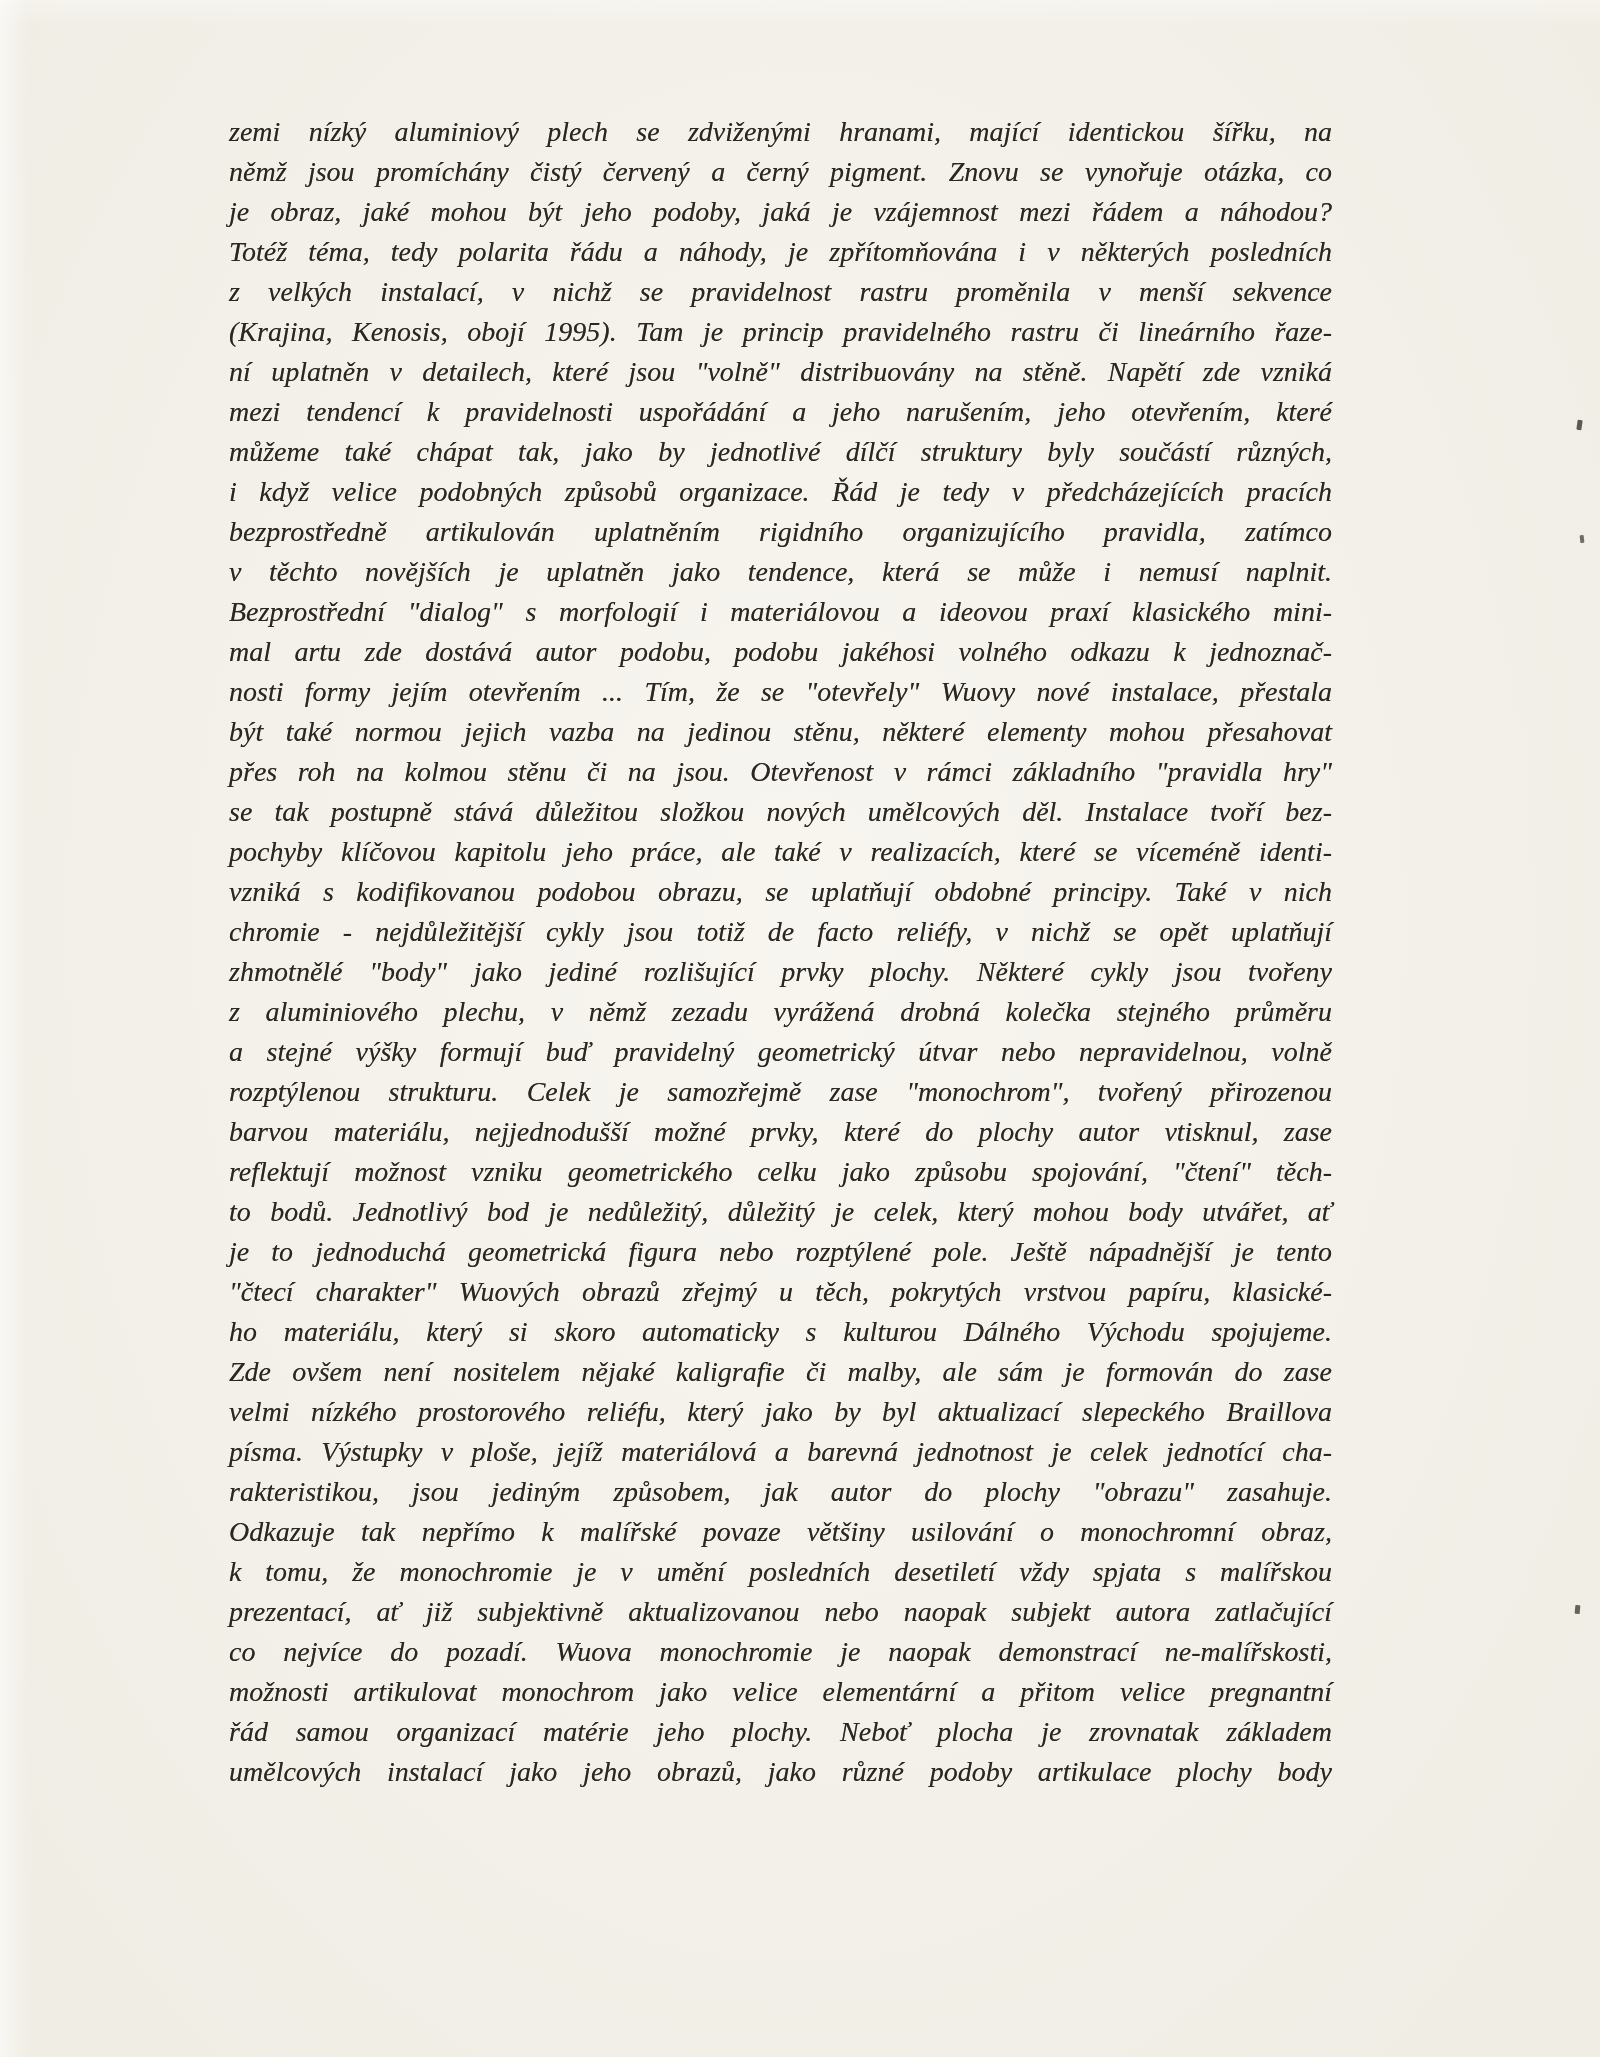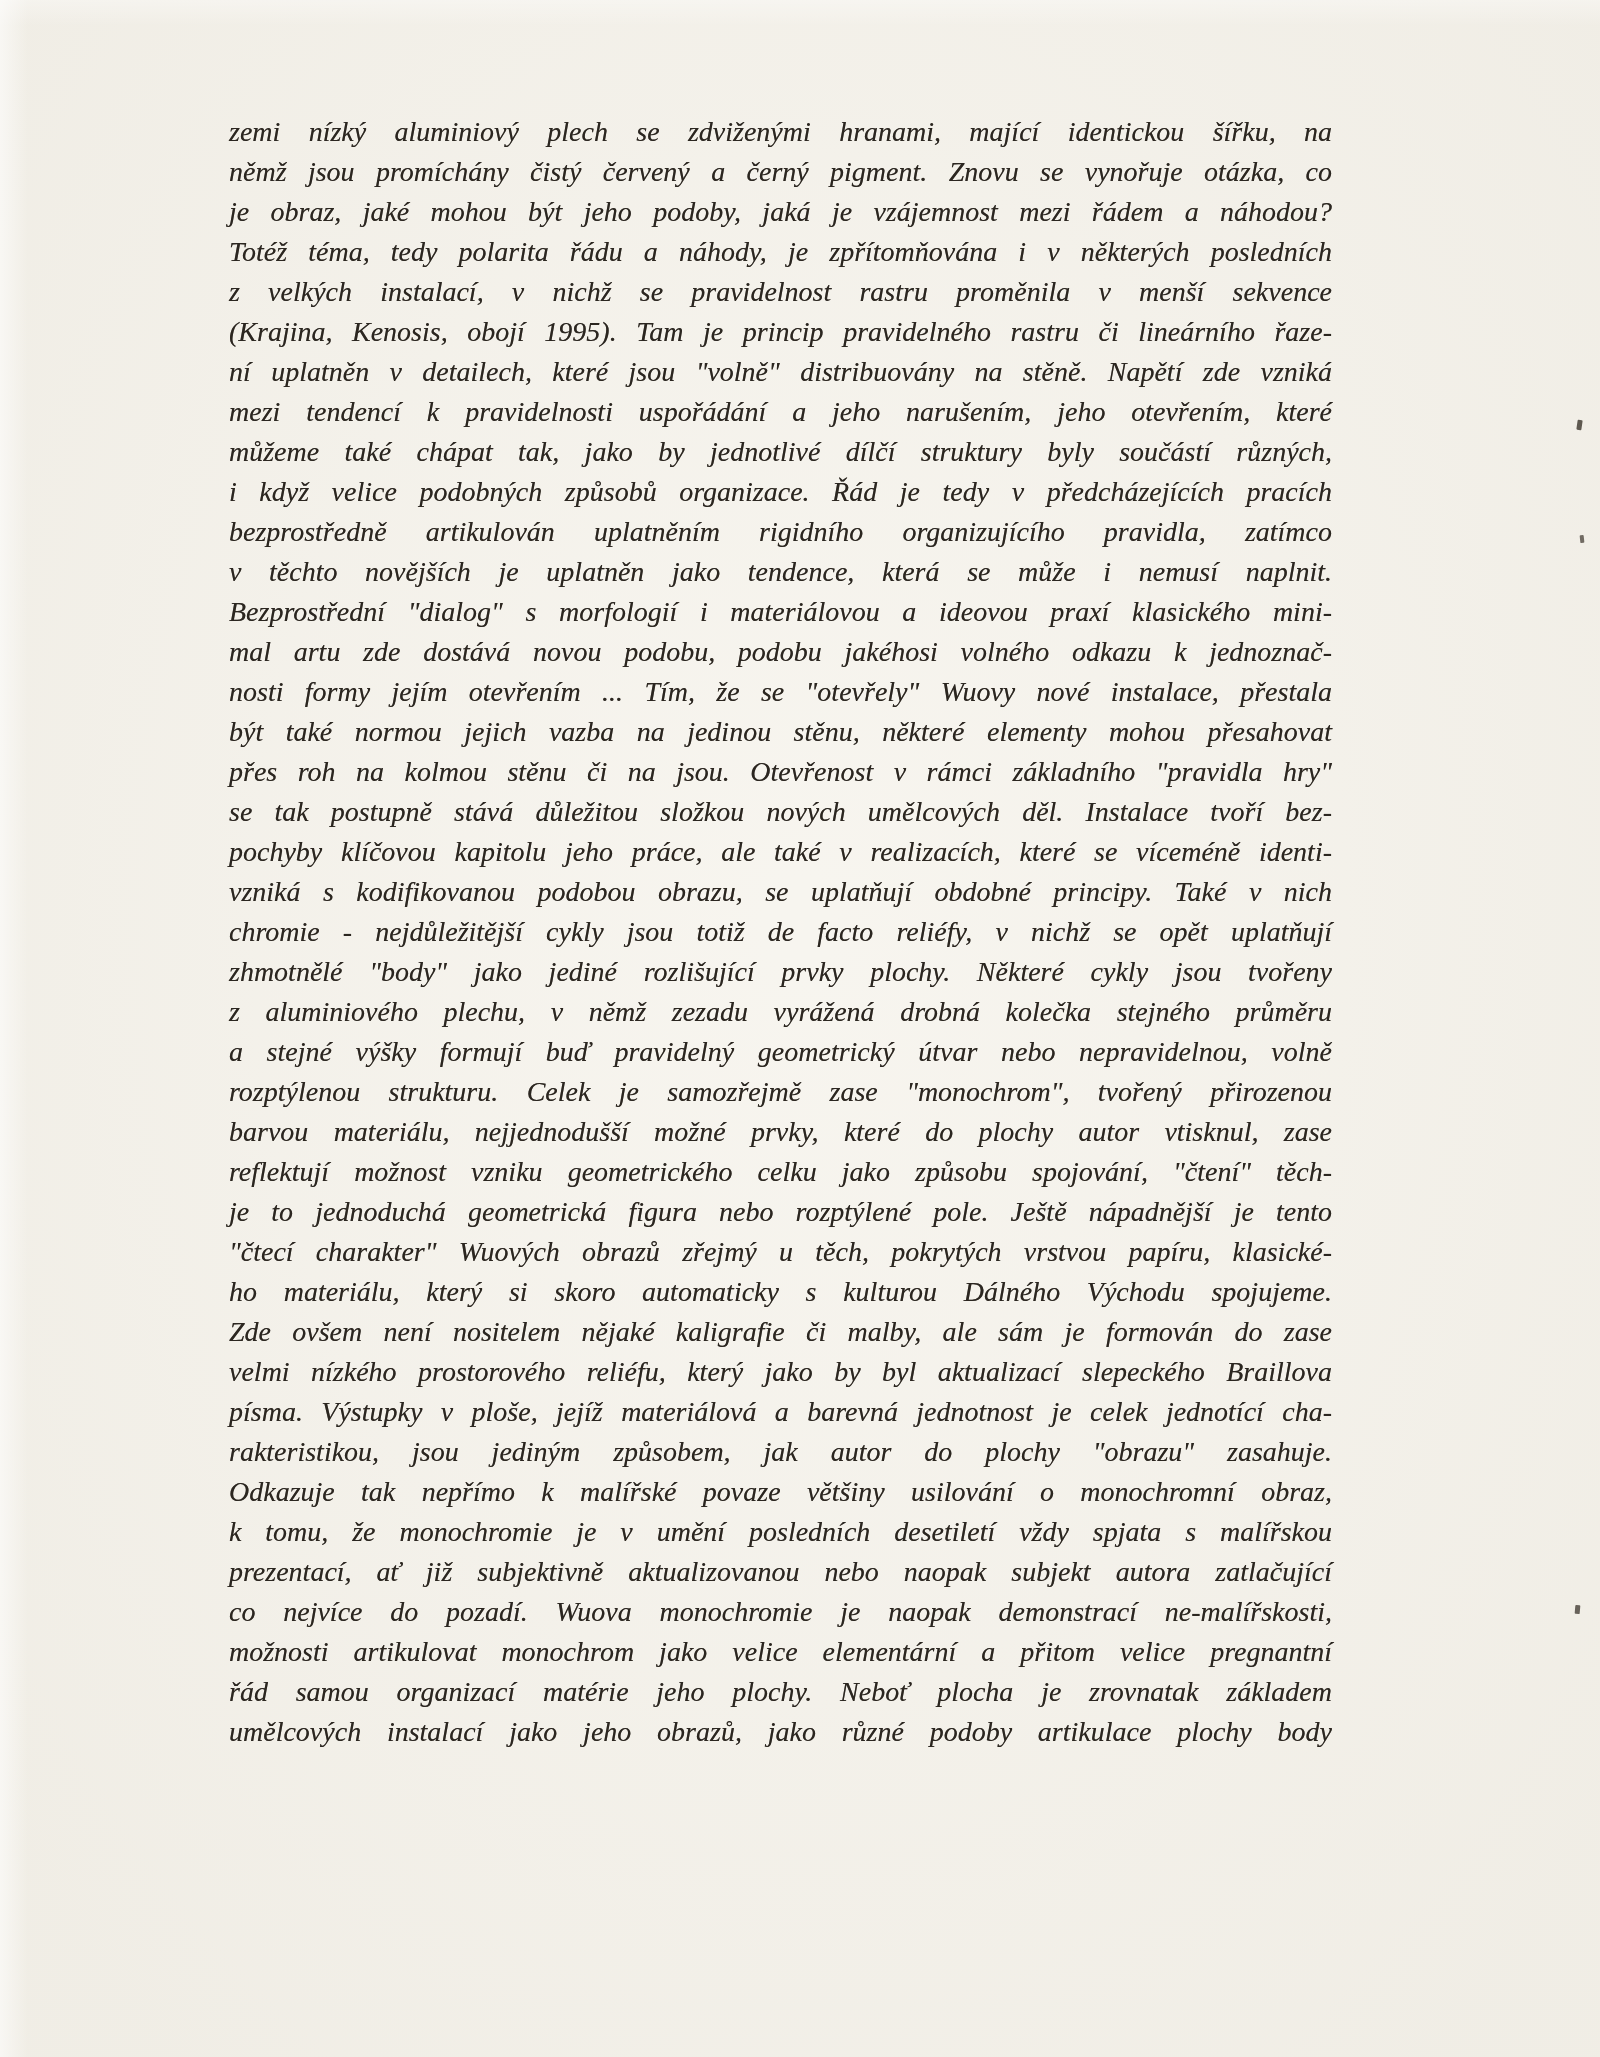--- a/index.html
+++ b/index.html
@@ -60,34 +60,35 @@
       <div class="text-line">Totéž téma, tedy polarita řádu a náhody, je zpřítomňována i v některých posledních</div>
       <div class="text-line">z velkých instalací, v nichž se pravidelnost rastru proměnila v menší sekvence</div>
       <div class="text-line">(Krajina, Kenosis, obojí 1995). Tam je princip pravidelného rastru či lineárního řaze-</div>
       <div class="text-line">ní uplatněn v detailech, které jsou "volně" distribuovány na stěně. Napětí zde vzniká</div>
       <div class="text-line">mezi tendencí k pravidelnosti uspořádání a jeho narušením, jeho otevřením, které</div>
       <div class="text-line">můžeme také chápat tak, jako by jednotlivé dílčí struktury byly součástí různých,</div>
       <div class="text-line">i když velice podobných způsobů organizace. Řád je tedy v předcházejících pracích</div>
       <div class="text-line">bezprostředně artikulován uplatněním rigidního organizujícího pravidla, zatímco</div>
       <div class="text-line">v těchto novějších je uplatněn jako tendence, která se může i nemusí naplnit.</div>
       <div class="text-line">Bezprostřední "dialog" s morfologií i materiálovou a ideovou praxí klasického mini-</div>
-      <div class="text-line">mal artu zde dostává novou podobu, podobu jakéhosi volného odkazu k jednoznač-</div>
+      <div class="text-line">mal artu zde dostává autor podobu, podobu jakéhosi volného odkazu k jednoznač-</div>
       <div class="text-line">nosti formy jejím otevřením ... Tím, že se "otevřely" Wuovy nové instalace, přestala</div>
       <div class="text-line">být také normou jejich vazba na jedinou stěnu, některé elementy mohou přesahovat</div>
       <div class="text-line">přes roh na kolmou stěnu či na jsou. Otevřenost v rámci základního "pravidla hry"</div>
       <div class="text-line">se tak postupně stává důležitou složkou nových umělcových děl. Instalace tvoří bez-</div>
       <div class="text-line">pochyby klíčovou kapitolu jeho práce, ale také v realizacích, které se víceméně identi-</div>
       <div class="text-line">vzniká s kodifikovanou podobou obrazu, se uplatňují obdobné principy. Také v nich</div>
       <div class="text-line">chromie - nejdůležitější cykly jsou totiž de facto reliéfy, v nichž se opět uplatňují</div>
       <div class="text-line">zhmotnělé "body" jako jediné rozlišující prvky plochy. Některé cykly jsou tvořeny</div>
       <div class="text-line">z aluminiového plechu, v němž zezadu vyrážená drobná kolečka stejného průměru</div>
       <div class="text-line">a stejné výšky formují buď pravidelný geometrický útvar nebo nepravidelnou, volně</div>
       <div class="text-line">rozptýlenou strukturu. Celek je samozřejmě zase "monochrom", tvořený přirozenou</div>
       <div class="text-line">barvou materiálu, nejjednodušší možné prvky, které do plochy autor vtisknul, zase</div>
       <div class="text-line">reflektují možnost vzniku geometrického celku jako způsobu spojování, "čtení" těch-</div>
+      <div class="text-line">to bodů. Jednotlivý bod je nedůležitý, důležitý je celek, který mohou body utvářet, ať</div>
       <div class="text-line">je to jednoduchá geometrická figura nebo rozptýlené pole. Ještě nápadnější je tento</div>
       <div class="text-line">"čtecí charakter" Wuových obrazů zřejmý u těch, pokrytých vrstvou papíru, klasické-</div>
       <div class="text-line">ho materiálu, který si skoro automaticky s kulturou Dálného Východu spojujeme.</div>
       <div class="text-line">Zde ovšem není nositelem nějaké kaligrafie či malby, ale sám je formován do zase</div>
       <div class="text-line">velmi nízkého prostorového reliéfu, který jako by byl aktualizací slepeckého Braillova</div>
       <div class="text-line">písma. Výstupky v ploše, jejíž materiálová a barevná jednotnost je celek jednotící cha-</div>
       <div class="text-line">rakteristikou, jsou jediným způsobem, jak autor do plochy "obrazu" zasahuje.</div>
       <div class="text-line">Odkazuje tak nepřímo k malířské povaze většiny usilování o monochromní obraz,</div>
       <div class="text-line">k tomu, že monochromie je v umění posledních desetiletí vždy spjata s malířskou</div>
       <div class="text-line">prezentací, ať již subjektivně aktualizovanou nebo naopak subjekt autora zatlačující</div>

